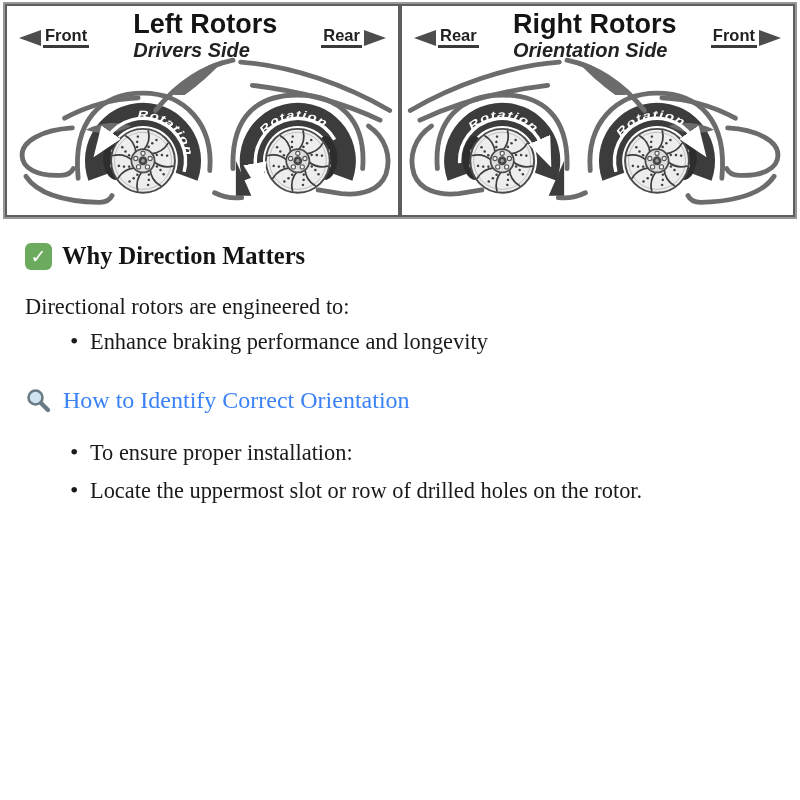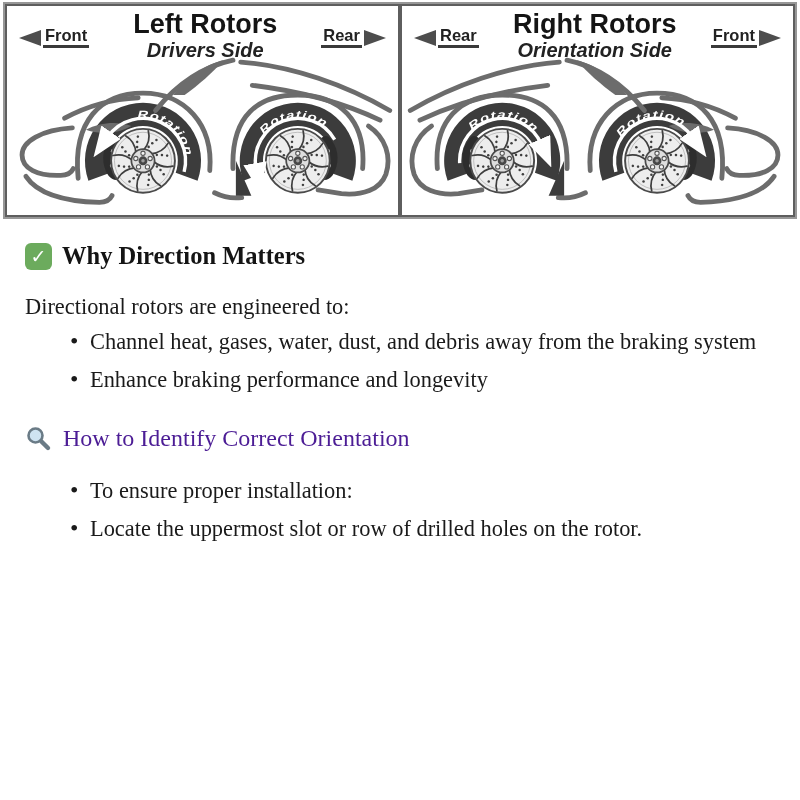--- a/index.html
+++ b/index.html
@@ -34,41 +34,41 @@
     pointer-events:none;
   }
   .dir{display:flex;align-items:center;gap:2px;margin-top:16px;}
   .dir-text{
     font-weight:bold;font-size:16.5px;color:#222;
     border-bottom:3px solid #3a3a3a;padding:0 2px 1px 2px;line-height:1.05;
   }
   .tri{width:0;height:0;border-top:8px solid transparent;border-bottom:8px solid transparent;}
   .tri-left{border-right:22px solid #4d4d4d;}
   .tri-right{border-left:22px solid #4d4d4d;}
-  .panel-titles{text-align:center;line-height:1.02;}
+  .panel-titles{line-height:1.02;}
   .panel-title{font-weight:bold;font-size:27px;color:#141414;letter-spacing:0;}
   .panel-subtitle{font-weight:bold;font-style:italic;font-size:20px;color:#222;margin-top:1px;}
   .rot{
     font-family:"Liberation Sans",sans-serif;
     font-size:11.5px;font-weight:bold;font-style:italic;
     fill:#fff;letter-spacing:0.8px;
   }
   .lug{fill:#f5f5f5;stroke:#555;stroke-width:1.1;}
   
   .content{padding:6px 28px 0 25px;font-size:22.4px;line-height:35px;}
   .content p{margin:0;}
   .intro{margin:8px 0 14px;}
   h2.sec-heading{
     display:flex;align-items:center;gap:10px;
     font-size:24.5px;font-weight:bold;color:#141414;
     margin:14px 0 16px;line-height:34px;
   }
   h3.sec-heading{
     display:flex;align-items:center;gap:11px;
-    font-size:24px;font-weight:normal;color:#4c1d95;
+    font-size:24px;font-weight:normal;color:#3b82f6;
     margin:0 0 18px;line-height:34px;
   }
   .lead{margin:0 0 10px;}
   ul.blist{list-style:none;margin:0 0 24px;padding:0 0 0 45px;}
   ul.blist li{position:relative;padding-left:20px;margin-bottom:3px;}
   ul.blist li::before{content:"\2022";position:absolute;left:0;top:0;font-size:24px;}
   .check-icon{
     flex:0 0 auto;width:27px;height:27px;border-radius:6px;
     background:#6cab5d;color:#fff;
     display:inline-flex;align-items:center;justify-content:center;
@@ -226,21 +226,20 @@
   <h2 class="sec-heading">
     <span class="check-icon">
         <span>✓</span>
       </span>
     <span>Why Direction Matters</span>
   </h2>
 
   <p class="lead">Directional rotors are engineered to:</p>
 
   <ul class="blist">
-    <li>Channel heat, gases, water, dust, and debris away from the braking system</li>
     <li>Enhance braking performance and longevity</li>
   </ul>
 
   <h3 class="sec-heading">
     <svg class="mag-icon" width="27" height="27" viewBox="0 0 27 27">
       <circle cx="10.5" cy="10.5" r="7" fill="#cfe3f1" stroke="#6a7b86" stroke-width="2.6"></circle>
       <line x1="16.2" y1="16.2" x2="23" y2="23" stroke="#6a7b86" stroke-width="4.4" stroke-linecap="round"></line>
     </svg>
     <span>How to Identify Correct Orientation</span>
   </h3>

